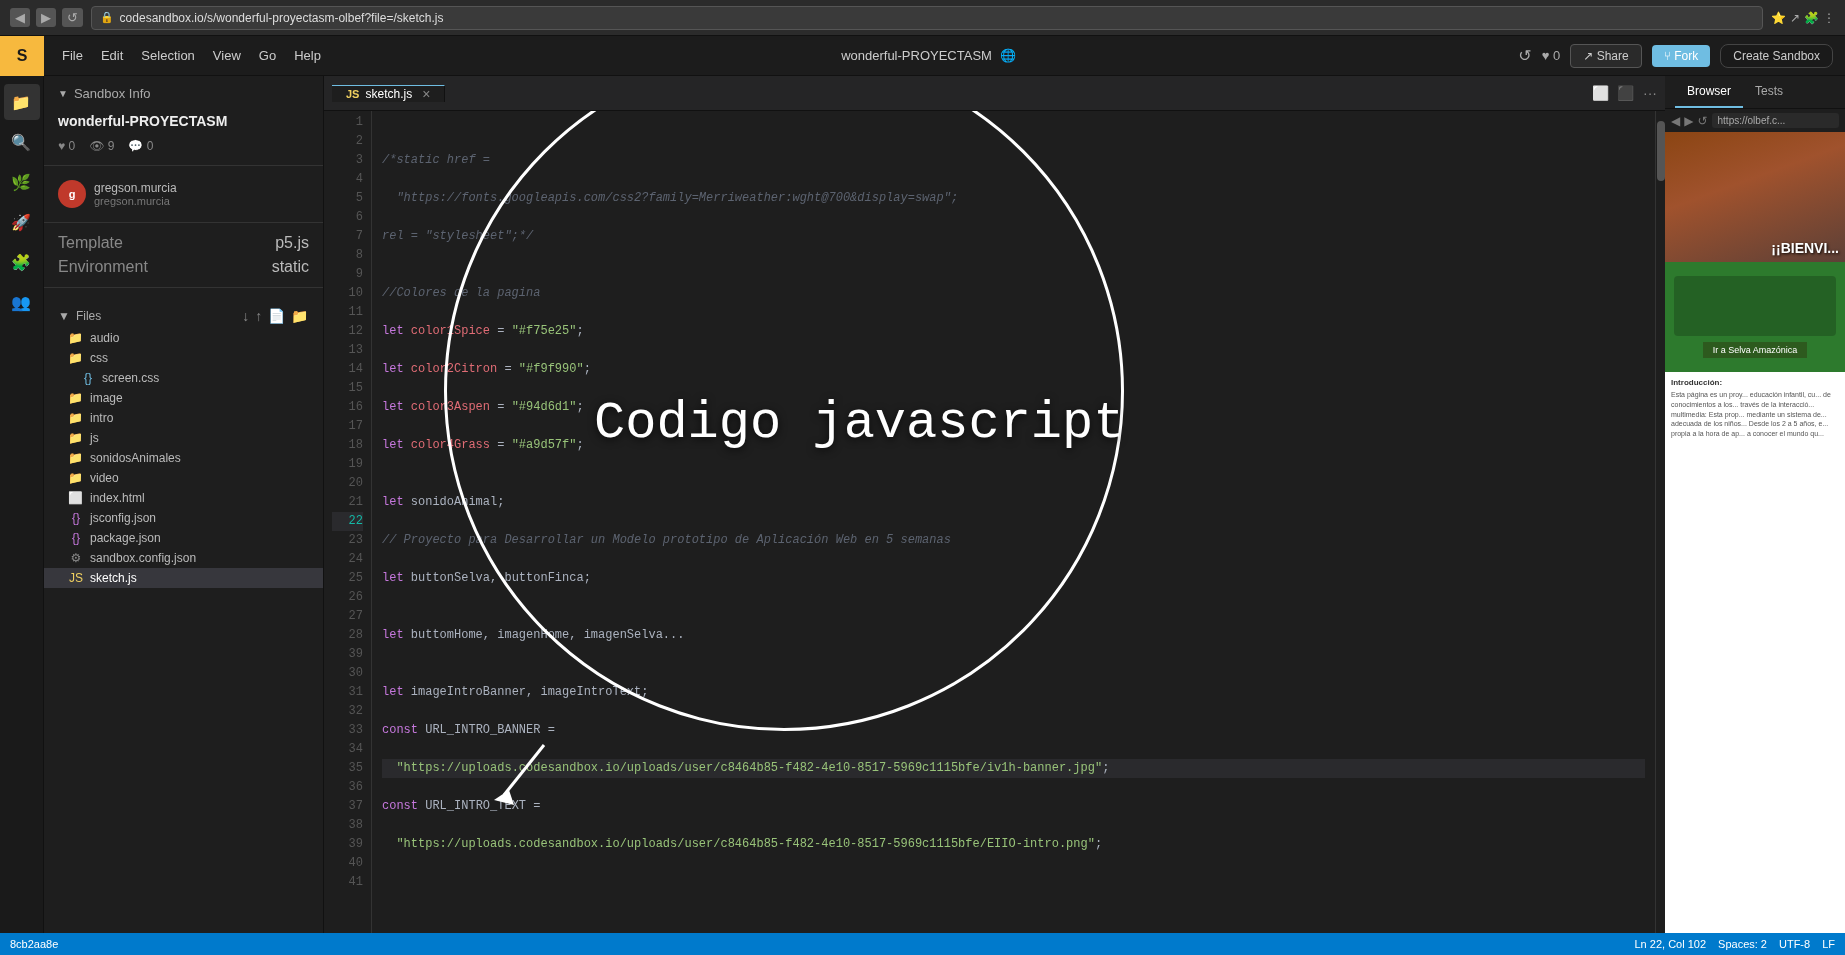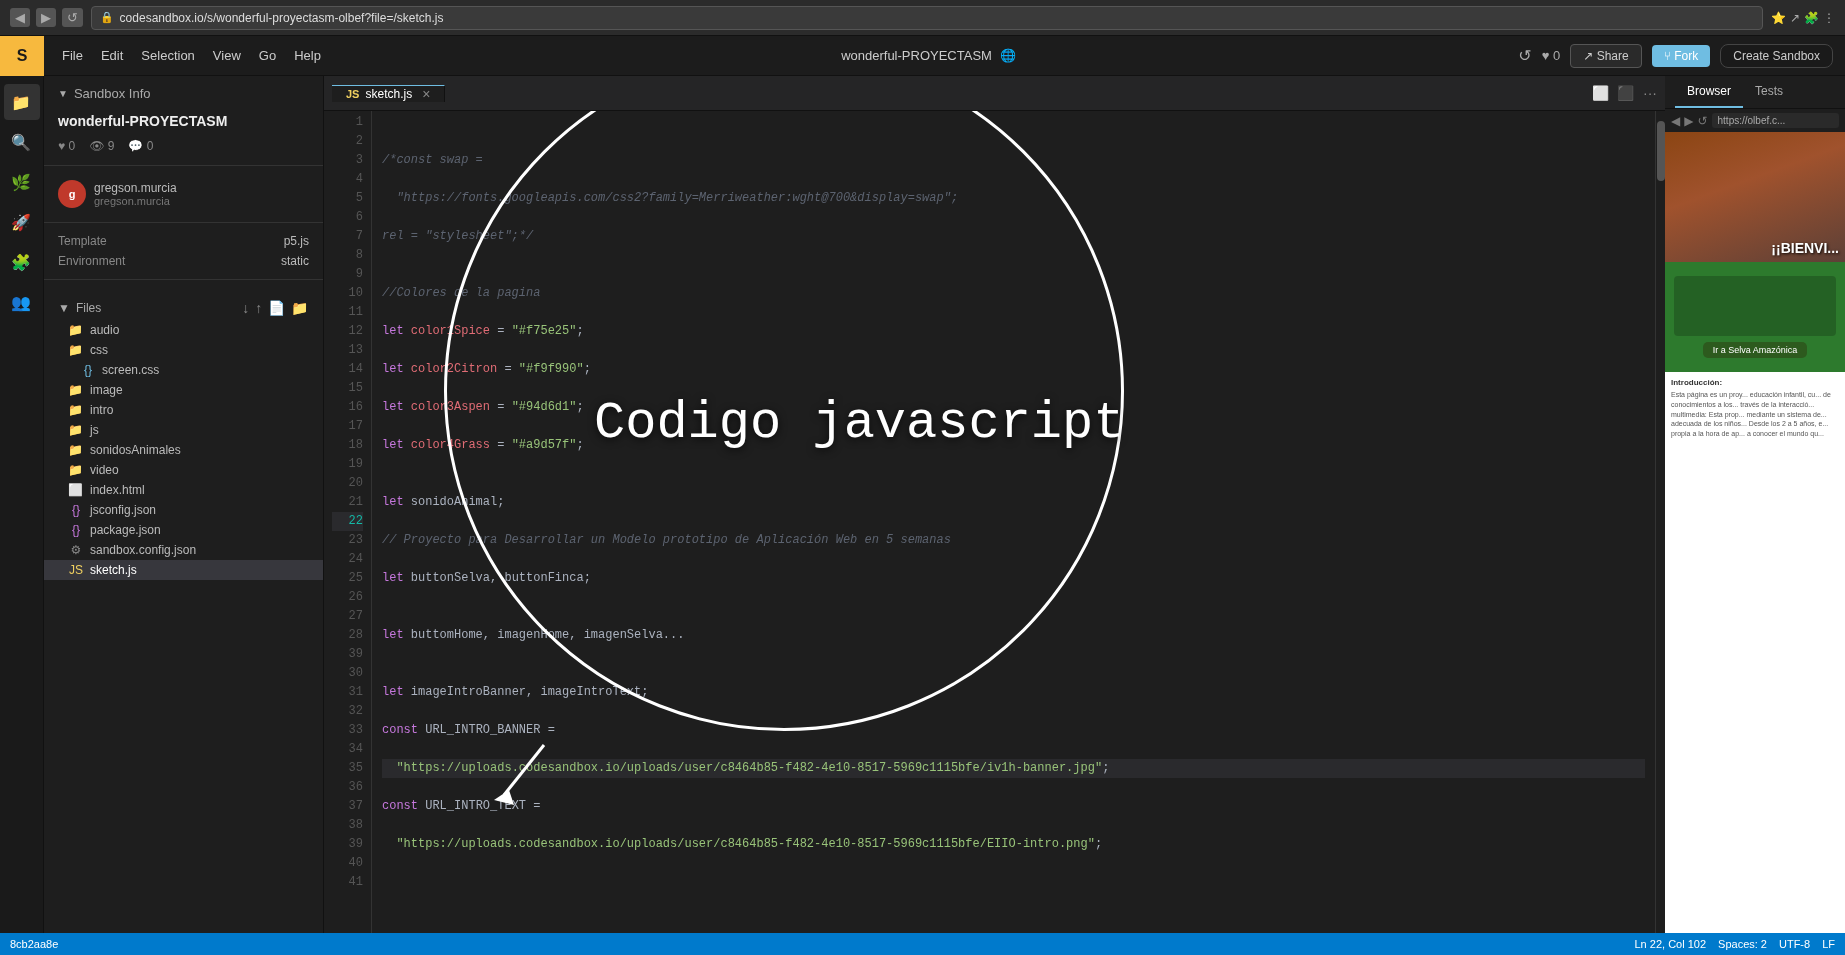--- a/index.html
+++ b/index.html
@@ -177,21 +177,21 @@
     }
     .sandbox-stats {
       display: flex;
       gap: 14px;
       padding: 4px 14px;
       font-size: 12px;
       color: #888;
     }
     .stat-item { display: flex; align-items: center; gap: 4px; }
     .sidebar-divider { height: 1px; background: #333; margin: 8px 0; }
-    .sidebar-meta { display: flex; justify-content: space-between; padding: 3px 14px; font-size: 12px; color: #888; }
+    .sidebar-meta { display: flex; justify-content: space-between; padding: 3px 14px; font-size: 16px; color: #888; }
     .sidebar-meta .val { color: #bbb; }
 
     .user-info { display: flex; align-items: center; gap: 8px; padding: 6px 14px; }
     .avatar { width: 28px; height: 28px; border-radius: 50%; background: #c0392b; display: flex; align-items: center; justify-content: center; color: #fff; font-size: 11px; font-weight: bold; }
     .user-name { font-size: 12px; color: #bbb; }
     .user-handle { font-size: 11px; color: #777; }
 
     .files-section { padding: 8px 0; }
     .files-header {
       display: flex;
@@ -611,21 +611,21 @@
         <span class="line-num">36</span>
         <span class="line-num">37</span>
         <span class="line-num">38</span>
         <span class="line-num">39</span>
         <span class="line-num">40</span>
         <span class="line-num">41</span>
       </div>
 
       <div class="code-content">
 <div class="code-line"></div>
-<div class="code-line"><span class="cmt">/*const swap =</span></div>
+<div class="code-line"><span class="cmt">/*static href =</span></div>
 <div class="code-line"><span class="cmt">  "https://fonts.googleapis.com/css2?family=Merriweather:wght@700&amp;display=swap";</span></div>
 <div class="code-line"><span class="cmt">rel = "stylesheet";*/</span></div>
 <div class="code-line"></div>
 <div class="code-line"><span class="cmt">//Colores de la pagina</span></div>
 <div class="code-line"><span class="kw">let</span> <span class="var-name">color1Spice</span> = <span class="str">"#f75e25"</span>;</div>
 <div class="code-line"><span class="kw">let</span> <span class="var-name">color2Citron</span> = <span class="str">"#f9f990"</span>;</div>
 <div class="code-line"><span class="kw">let</span> <span class="var-name">color3Aspen</span> = <span class="str">"#94d6d1"</span>;</div>
 <div class="code-line"><span class="kw">let</span> <span class="var-name">color4Grass</span> = <span class="str">"#a9d57f"</span>;</div>
 <div class="code-line"></div>
 <div class="code-line"><span class="kw">let</span> sonidoAnimal;</div>
@@ -677,21 +677,21 @@
     </div>
 
     <div style="flex:1; overflow:hidden; display:flex; flex-direction:column;">
 
       <div style="height:130px; background: linear-gradient(160deg, #8B4513 0%, #a0522d 40%, #5D4037 100%); position:relative; overflow:hidden; display:flex; align-items:flex-end; justify-content:flex-end; padding:6px;">
         <span style="color:#fff; font-size:14px; font-weight:bold; text-shadow:1px 1px 3px #000;">¡¡BIENVI...</span>
       </div>
 
       <div style="height:110px; background:#2d7a2d; display:flex; flex-direction:column; align-items:center; justify-content:center; gap:6px;">
         <div style="width:90%; height:60px; background:rgba(0,0,0,0.2); border-radius:4px;"></div>
-        <button style="background:#2d5a1e; color:#fff; border:none; padding:3px 10px; border-radius:5px; font-size:9px; cursor:pointer;">Ir a Selva Amazónica</button>
+        <button style="background:#2d5a1e; color:#fff; border:none; padding:3px 10px; border-radius:0; font-size:9px; cursor:pointer;">Ir a Selva Amazónica</button>
       </div>
 
       <div style="flex:1; background:#fff; padding:6px; overflow:hidden;">
         <div style="font-size:8px; font-weight:bold; color:#333; margin-bottom:3px;">Introducción:</div>
         <div style="font-size:7px; color:#555; line-height:1.4;">Esta página es un proy... educación infantil, cu... de conocimientos a los... través de la interacció... multimedia: Esta prop... mediante un sistema de... adecuada de los niños... Desde los 2 a 5 años, e... propia a la hora de ap... a conocer el mundo qu...</div>
       </div>
     </div>
 
     <div class="right-panel-bottom">
       <span class="console-tab">

